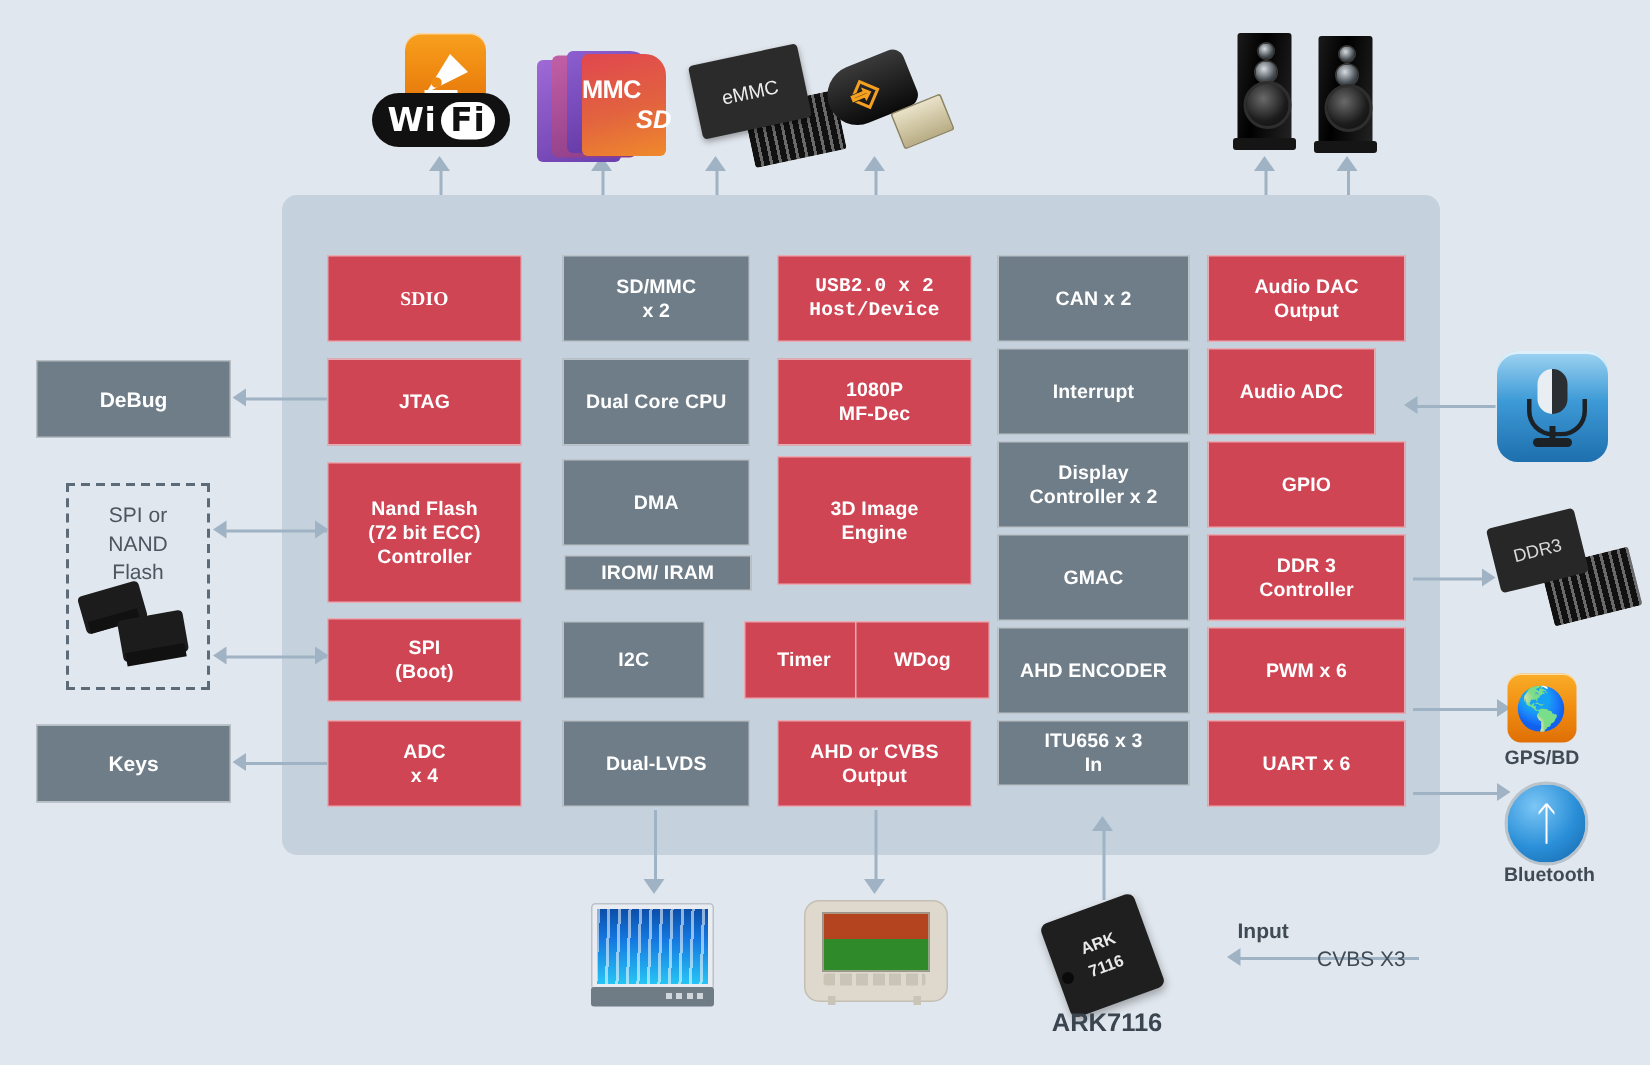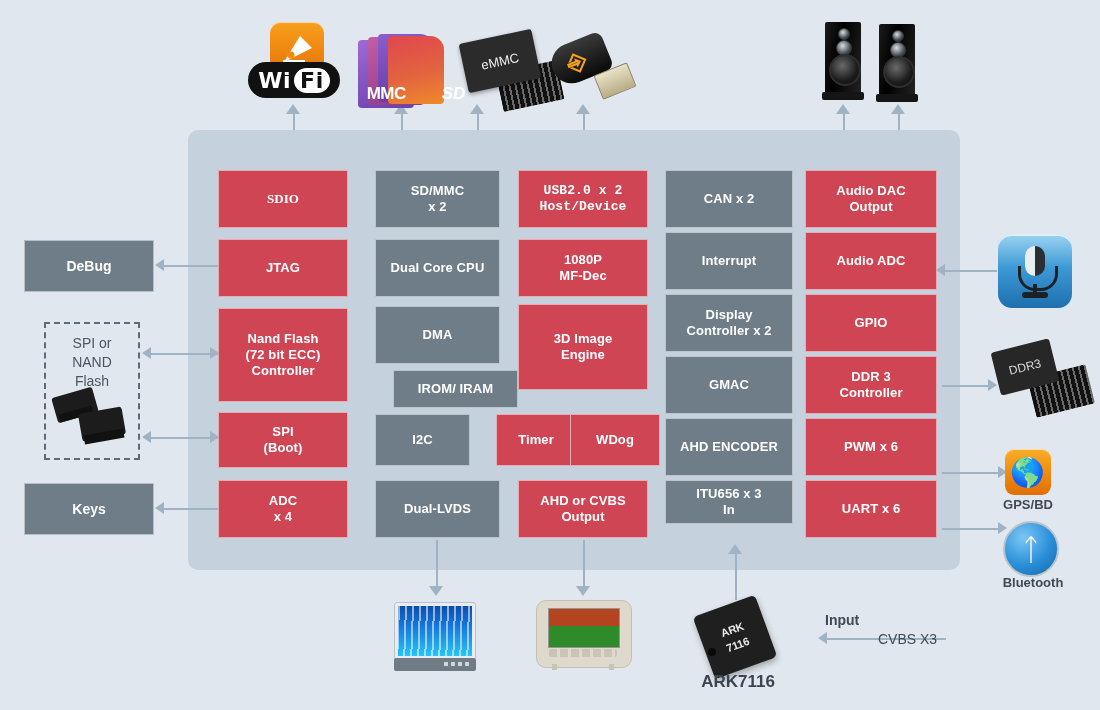--- a/index.html
+++ b/index.html
@@ -268,21 +268,21 @@
 
   <div class="blk gray" style="left:375px;top:170px;width:125px;height:58px;">
     <span>SD/MMC<br>x 2</span>
   </div>
   <div class="blk gray" style="left:375px;top:239px;width:125px;height:58px;">
     <span>Dual Core CPU</span>
   </div>
   <div class="blk gray" style="left:375px;top:306px;width:125px;height:58px;">
     <span>DMA</span>
   </div>
-  <div class="blk gray" style="left:393px;top:370px;width:125px;height:38px;">
+  <div class="blk gray" style="left:376px;top:370px;width:125px;height:24px;">
     <span>IROM/ IRAM</span>
   </div>
   <div class="blk gray" style="left:375px;top:414px;width:95px;height:52px;">
     <span>I2C</span>
   </div>
   <div class="blk gray" style="left:375px;top:480px;width:125px;height:58px;">
     <span>Dual-LVDS</span>
   </div>
 
   <div class="blk red" style="left:518px;top:170px;width:130px;height:58px;font-family:Liberation Mono, monospace;">
@@ -319,21 +319,21 @@
   <div class="blk gray" style="left:665px;top:418px;width:128px;height:58px;">
     <span>AHD ENCODER</span>
   </div>
   <div class="blk gray" style="left:665px;top:480px;width:128px;height:44px;">
     <span>ITU656 x 3<br>In</span>
   </div>
 
   <div class="blk red" style="left:805px;top:170px;width:132px;height:58px;">
     <span>Audio DAC<br>Output</span>
   </div>
-  <div class="blk red" style="left:805px;top:232px;width:132px;height:58px;">
+  <div class="blk red" style="left:805px;top:232px;width:112px;height:58px;">
     <span>Audio ADC</span>
   </div>
   <div class="blk red" style="left:805px;top:294px;width:132px;height:58px;">
     <span>GPIO</span>
   </div>
   <div class="blk red" style="left:805px;top:356px;width:132px;height:58px;">
     <span>DDR 3<br>Controller</span>
   </div>
   <div class="blk red" style="left:805px;top:418px;width:132px;height:58px;">
     <span>PWM x 6</span>
@@ -410,21 +410,21 @@
       <span>Wi</span>
         <span class="fi">Fi</span>
     </div>
   </div>
 
   <div class="icon" id="sdmmc-icon" style="left:358px;top:34px;width:92px;height:72px;">
     <div class="sdcard" style="left:0px;top:6px;background:linear-gradient(160deg,#9f6ad6,#6b3fae);"></div>
     <div class="sdcard" style="left:10px;top:3px;background:linear-gradient(160deg,#c25fa6,#8b3b86);"></div>
     <div class="sdcard" style="left:20px;top:0px;background:linear-gradient(160deg,#8c5ecf,#5f35a0);"></div>
     <div class="sdcard" style="left:30px;top:2px;background:linear-gradient(165deg,#e0474f 0%,#e2633f 55%,#ef8a2b 100%);
-         display:flex;align-items:flex-end;justify-content:center;color:#fff;font-weight:bold;">
+         display:flex;flex-direction:column;align-items:flex-start;justify-content:center;color:#fff;font-weight:bold;">
       <span style="font-size:17px;letter-spacing:-.5px;">MMC</span>
       <span style="font-size:17px;font-style:italic;margin-left:36px;">SD</span>
     </div>
   </div>
 
   <div class="icon" id="emmc-icon" style="left:455px;top:36px;width:110px;height:72px;">
     <div class="pins"></div>
     <div class="body">
       <span>eMMC</span>
     </div>

